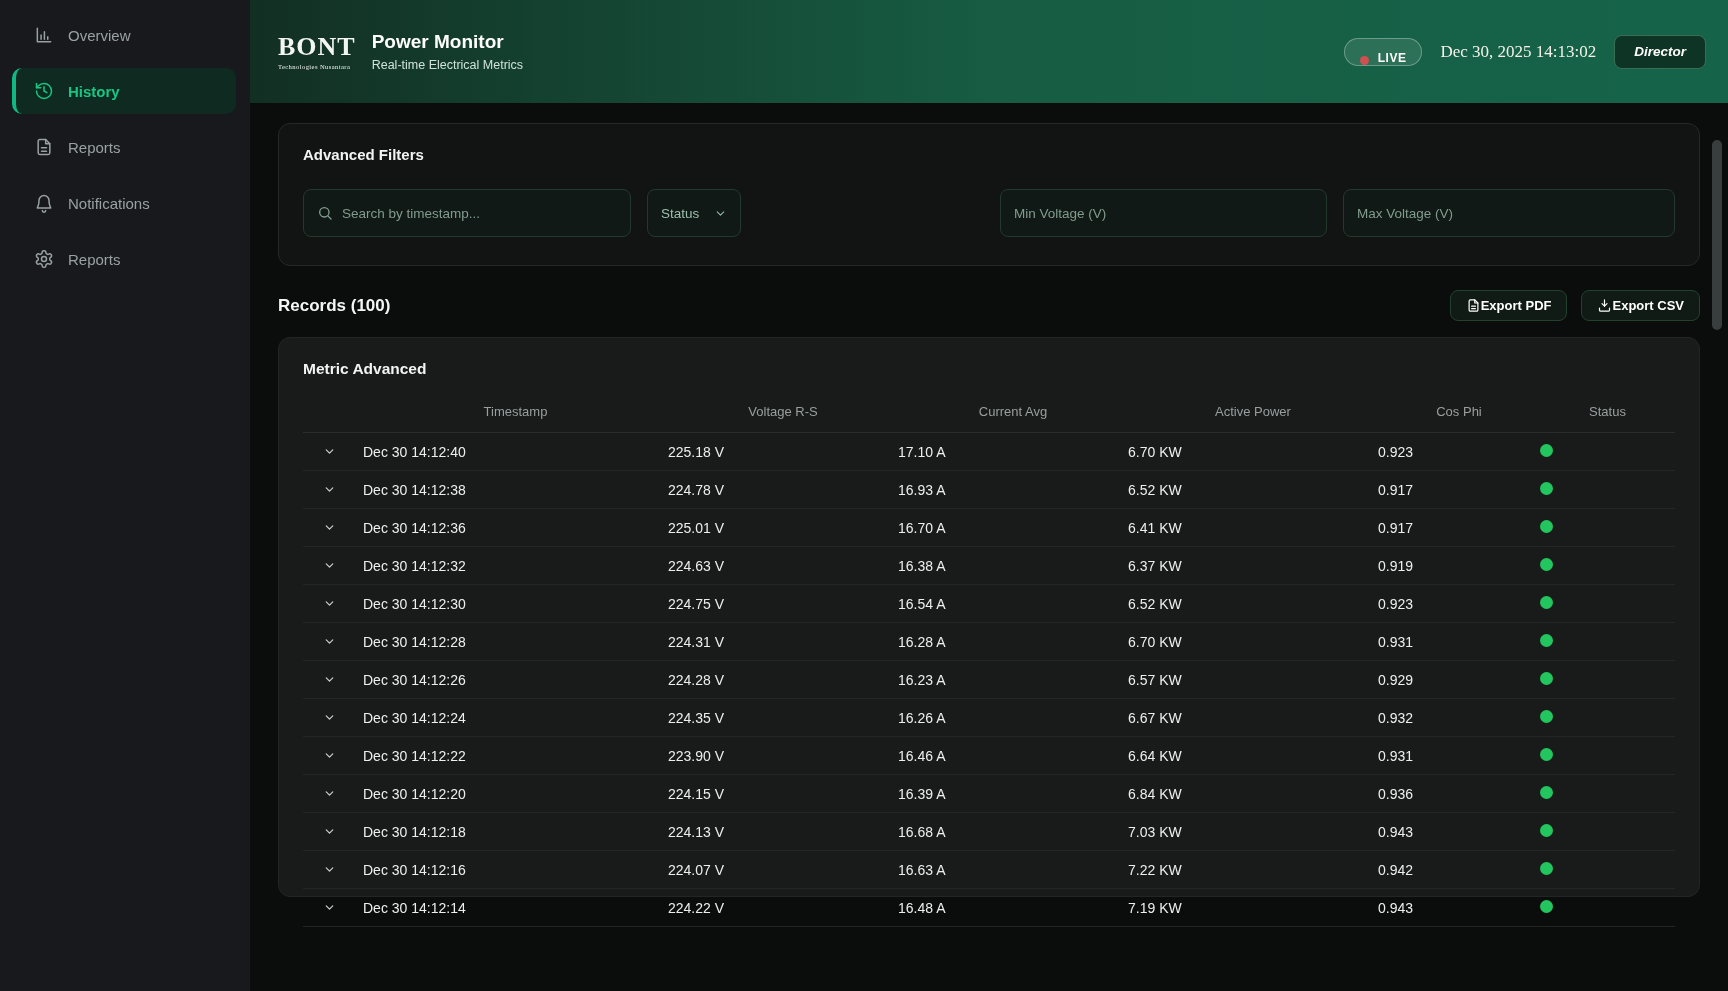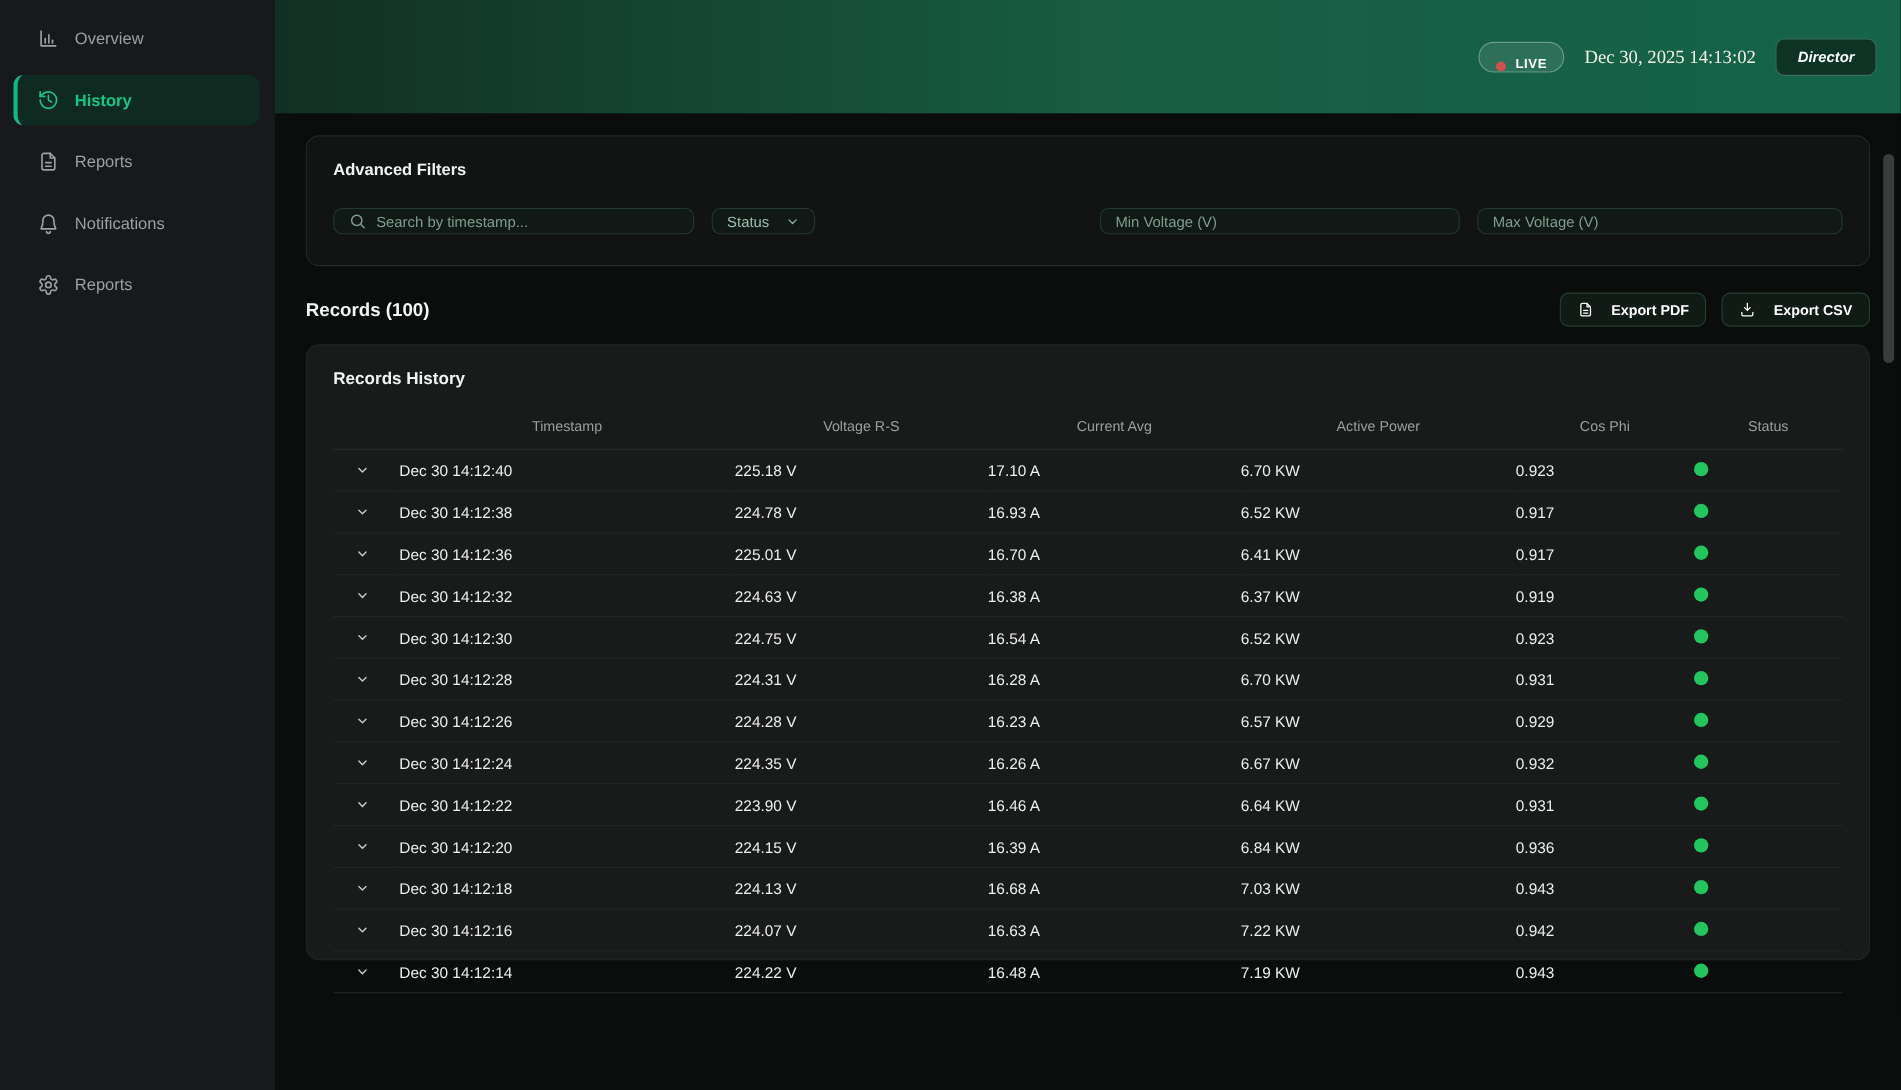--- a/index.html
+++ b/index.html
@@ -38,37 +38,37 @@
               border:1px solid #3a6d55; color:#fff; font-size:13.5px; font-weight:700; cursor:pointer;
               font-family:"Liberation Sans", sans-serif;font-style:italic; }
 
   
   .main { padding:20px 28px 0 28px; }
 
   .filters-card { background:#111413; border:1px solid #242827; border-radius:12px;
                   padding:22px 24px 28px 24px; }
   .filters-title { color:#f2f4f3; font-size:15px; font-weight:700; }
   .filters-row { display:flex; align-items:center; gap:16px; margin-top:26px; }
-  .input-box { display:flex; align-items:center; gap:9px; height:24px; padding:0 13px;
+  .input-box { display:flex; align-items:center; gap:9px; height:48px; padding:0 13px;
                background:#101915; border:1px solid #24392d; border-radius:8px; }
   .input-box input { background:transparent; border:none; outline:none; color:#cfe0d6;
                      font-size:13.5px; width:100%; font-family:"Liberation Sans", sans-serif; }
   .input-box input::placeholder { color:#809c8d; }
   .search-box { width:328px; }
   .search-box svg { width:16px; height:16px; color:#7f9f90; flex:0 0 16px; }
   .status-select { width:94px; justify-content:space-between; color:#9dbfad; font-size:13.5px; cursor:pointer; }
   .status-select svg { width:13px; height:13px; color:#8fb3a0; }
   .spacer { flex:1; }
   .min-box { width:327px; }
   .max-box { width:332px; }
 
   .records-row { display:flex; align-items:center; margin:24px 0 16px 0; }
   .records-title { color:#f4f6f5; font-size:17px; font-weight:700; }
   .export-group { margin-left:auto; display:flex; gap:14px; }
-  .export-btn { display:flex; align-items:center; gap:16px; height:31px; padding:0 15px;
+  .export-btn { display:flex; align-items:center; gap:0; height:31px; padding:0 15px;
                 background:#101b15; border:1px solid #24402f; border-radius:8px; color:#fff;
                 font-size:13px; font-weight:700; cursor:pointer; font-family:"Liberation Sans", sans-serif; }
   .export-btn svg { width:15px; height:15px; }
 
   .table-card { background:#191b1b; border:1px solid #222525; border-radius:12px;
                 padding:22px 24px 0 24px; height:560px; }
   .table-title { color:#f2f4f3; font-size:15.5px; font-weight:700; }
   table { width:100%; border-collapse:collapse; table-layout:fixed; margin-top:26px; }
   col.c-chev { width:60px; } col.c-ts { width:305px; } col.c-volt { width:230px; }
   col.c-cur { width:230px; } col.c-pow { width:250px; } col.c-phi { width:162px; } col.c-st { width:auto; }
@@ -126,20 +126,30 @@
           <circle cx="12" cy="12" r="3"></circle>
           <path d="M12.22 2h-.44a2 2 0 0 0-2 2v.18a2 2 0 0 1-1 1.73l-.43.25a2 2 0 0 1-2 0l-.15-.08a2 2 0 0 0-2.73.73l-.22.38a2 2 0 0 0 .73 2.73l.15.1a2 2 0 0 1 1 1.72v.51a2 2 0 0 1-1 1.74l-.15.09a2 2 0 0 0-.73 2.73l.22.38a2 2 0 0 0 2.73.73l.15-.08a2 2 0 0 1 2 0l.43.25a2 2 0 0 1 1 1.73V20a2 2 0 0 0 2 2h.44a2 2 0 0 0 2-2v-.18a2 2 0 0 1 1-1.73l.43-.25a2 2 0 0 1 2 0l.15.08a2 2 0 0 0 2.73-.73l.22-.39a2 2 0 0 0-.73-2.73l-.15-.08a2 2 0 0 1-1-1.74v-.5a2 2 0 0 1 1-1.74l.15-.09a2 2 0 0 0 .73-2.73l-.22-.38a2 2 0 0 0-2.73-.73l-.15.08a2 2 0 0 1-2 0l-.43-.25a2 2 0 0 1-1-1.73V4a2 2 0 0 0-2-2z"></path>
         </svg>
       <span>Reports</span>
     </div>
   </aside>
 
   <div class="content">
 
     <header class="topbar">
+      <div class="brand">
+        <div class="logo">
+          <div class="logo-name">BONT</div>
+          <div class="logo-tag">Technologies Nusantara</div>
+        </div>
+        <div>
+          <div class="app-title">Power Monitor</div>
+          <div class="app-sub">Real-time Electrical Metrics</div>
+        </div>
+      </div>
       <div class="topbar-right">
         <div class="live-pill">
           <span class="live-dot"></span>
           <span class="live-label">LIVE</span>
         </div>
         <div class="datetime">Dec 30, 2025 14:13:02</div>
         <button class="role-btn">Director</button>
       </div>
     </header>
 
@@ -188,21 +198,21 @@
                 <path d="M12 3v10"></path>
                 <path d="M8 9l4 4 4-4"></path>
                 <path d="M4 16v3a2 2 0 0 0 2 2h12a2 2 0 0 0 2-2v-3"></path>
               </svg>
             <span>Export CSV</span>
           </button>
         </div>
       </div>
 
       <section class="table-card">
-        <div class="table-title">Records History</div>
+        <div class="table-title">Metric Advanced</div>
         <table>
           <colgroup>
             <col class="c-chev">
               <col class="c-ts">
               <col class="c-volt">
               <col class="c-cur">
             <col class="c-pow">
               <col class="c-phi">
               <col class="c-st">
           </colgroup>

